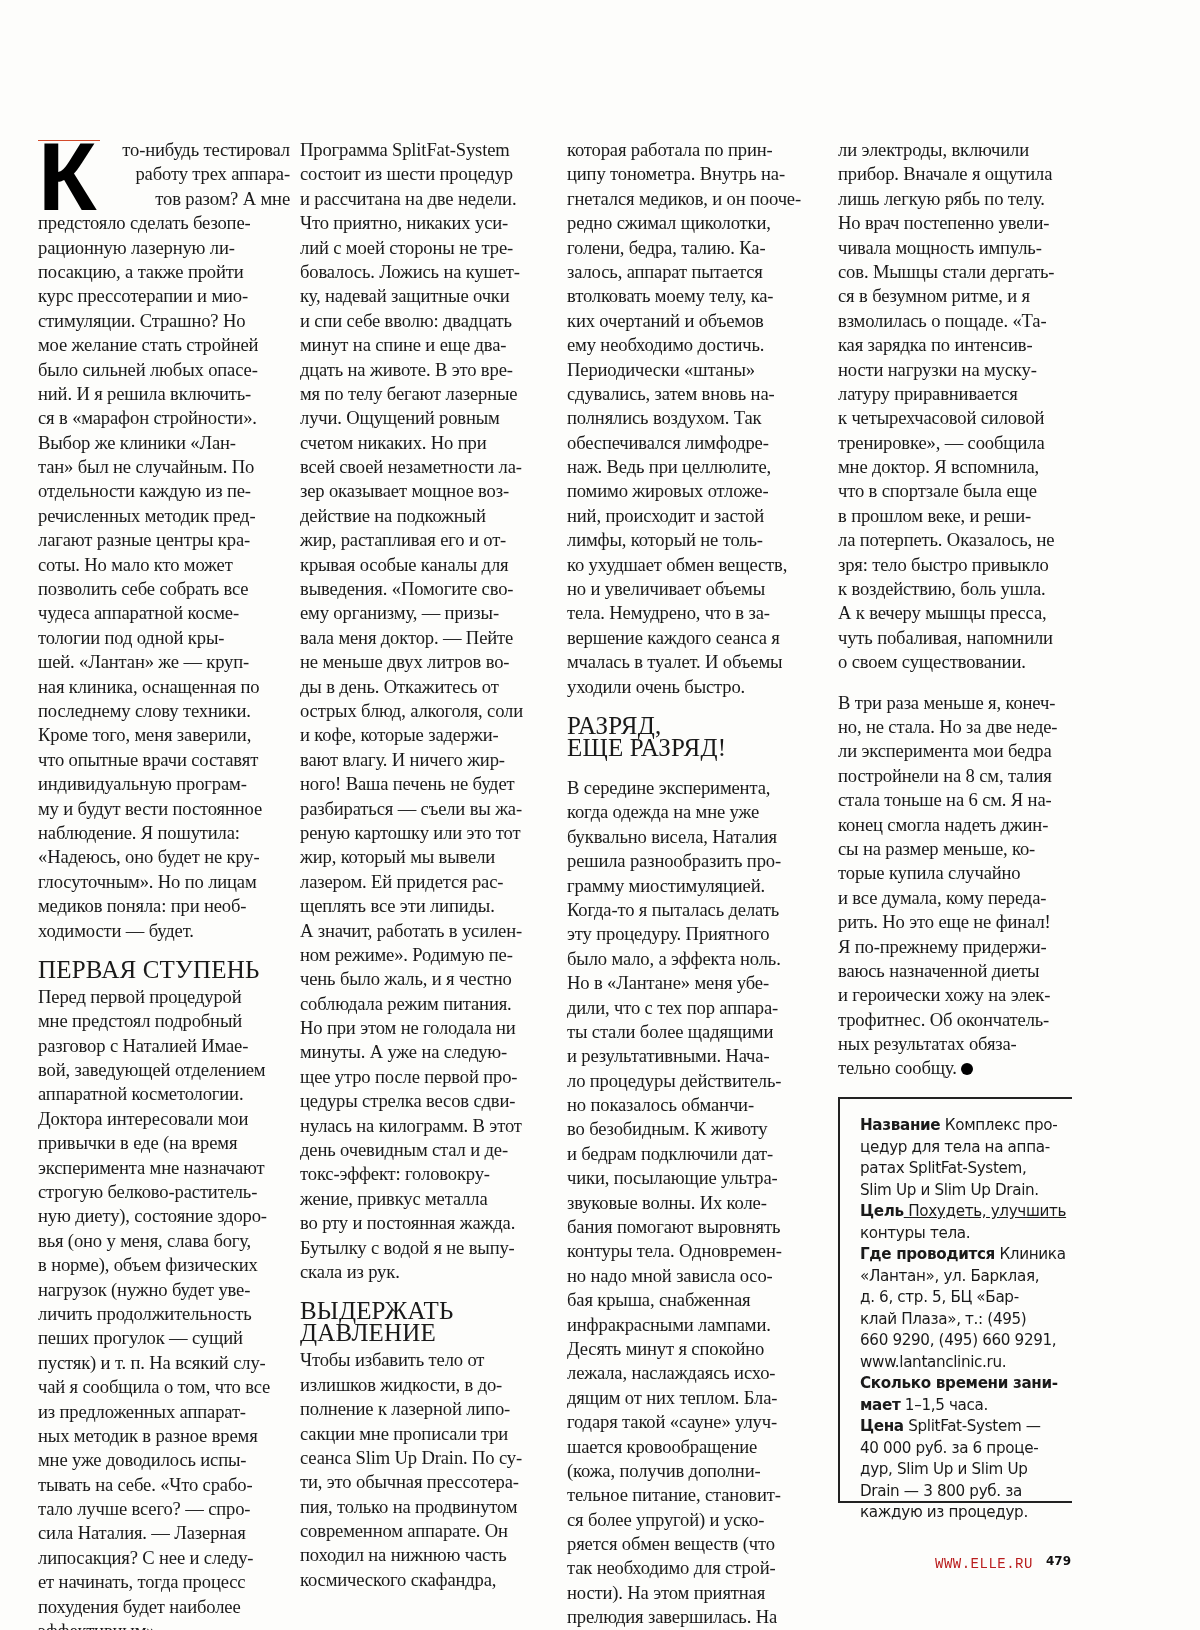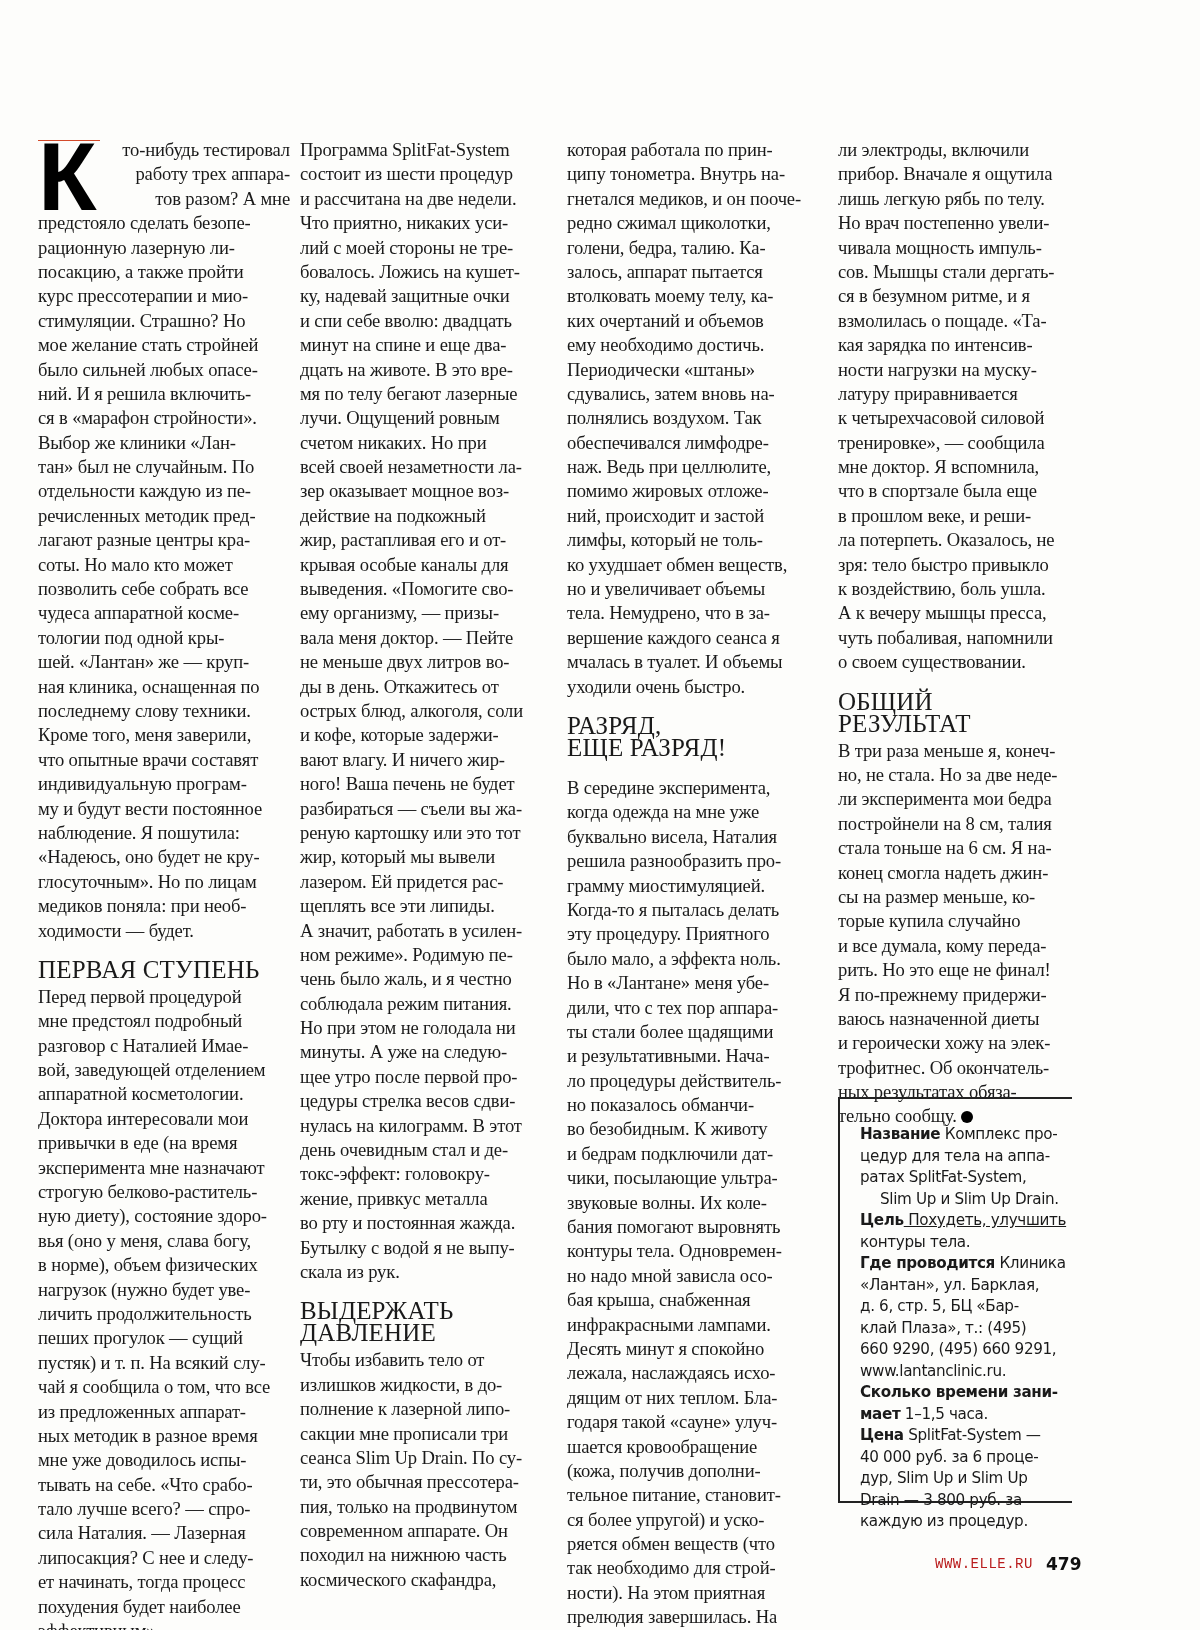--- a/index.html
+++ b/index.html
@@ -28,33 +28,33 @@
     font-weight: 700; font-size: 96px; line-height: 72px; color: #000;
     border-top: 1px solid #d34a2a; height: 70px; overflow: hidden; width: 62px;
   }
   .indent { padding-left: 68px; text-align: right; }
   .infobox {
     position: absolute; left: 838px; top: 1097px; width: 234px; height: 406px;
     border-left: 2px solid #222; border-top: 2px solid #222; border-bottom: 2px solid #222;
     padding: 0 0 0 18px; box-sizing: border-box;
     font-family: "DejaVu Sans", "Liberation Sans", sans-serif;
   }
-  .infobox .inner { position: absolute; left: 20px; top: 25px; }
+  .infobox .inner { position: absolute; left: 20px; top: 16px; }
   .iline {
     display: block; font-size: 15.2px; line-height: 21.5px; height: 21.5px; white-space: nowrap;
     letter-spacing: -0.35px;
   }
   .iline b { font-weight: 700; }
   .footer {
     position: absolute; top: 1556px; left: 935px; font-family: Liberation Mono, monospace;
     font-size: 14px; letter-spacing: 0.5px; color: #b91c1c;
   }
   .pagenum {
     position: absolute; top: 1554px; left: 1046px; font-family: "DejaVu Sans", "Liberation Sans", sans-serif;
-    font-size: 17px; font-weight: 700; color: #111;
+    font-size: 12px; font-weight: 700; color: #111;
   }
   .bullet { display: inline-block; width: 12px; height: 12px; background: #000; border-radius: 50%; margin-left: 4px; vertical-align: -1px; }
 </style>
 </head>
 <body>
 
 <div class="col col1">
     <div class="dropcap-wrap">
       <span class="dropcap">К</span>
       <span class="line indent">то-нибудь тестировал</span>
@@ -282,24 +282,20 @@
       <span class="line">что в спортзале была еще</span>
       <span class="line">в прошлом веке, и реши-</span>
       <span class="line">ла потерпеть. Оказалось, не</span>
       <span class="line">зря: тело быстро привыкло</span>
       <span class="line">к воздействию, боль ушла.</span>
       <span class="line">А к вечеру мышцы пресса,</span>
       <span class="line">чуть побаливая, напомнили</span>
       <span class="line">о своем существовании.</span>
     </div>
     <span class="gap"></span>
-    <div style="margin-bottom: 4px;">
-      <span class="head">Общий</span>
-      <span class="head">результат</span>
-    </div>
     <div>
       <span class="line">В три раза меньше я, конеч-</span>
       <span class="line">но, не стала. Но за две неде-</span>
       <span class="line">ли эксперимента мои бедра</span>
       <span class="line">постройнели на 8 см, талия</span>
       <span class="line">стала тоньше на 6 см. Я на-</span>
       <span class="line">конец смогла надеть джин-</span>
       <span class="line">сы на размер меньше, ко-</span>
       <span class="line">торые купила случайно</span>
       <span class="line">и все думала, кому переда-</span>
@@ -311,21 +307,21 @@
       <span class="line">ных результатах обяза-</span>
       <span class="line">тельно сообщу.<span class="bullet"></span></span>
     </div>
   </div>
 
 <div class="infobox">
   <div class="inner">
       <span class="iline"><b>Название</b><span style="white-space: pre;"> Комплекс про-</span></span>
       <span class="iline"><span style="white-space: pre;">цедур для тела на аппа-</span></span>
       <span class="iline"><span style="white-space: pre;">ратах SplitFat-System,</span></span>
-      <span class="iline"><span style="white-space: pre; margin-left: 20px;">Slim Up и Slim Up Drain.</span></span>
+      <span class="iline"><span style="white-space: pre;">Slim Up и Slim Up Drain.</span></span>
       <span class="iline"><b>Цель</b><span style="white-space: pre; text-decoration: underline;"> Похудеть, улучшить</span></span>
       <span class="iline"><span style="white-space: pre;">контуры тела.</span></span>
       <span class="iline"><b>Где проводится</b><span style="white-space: pre;"> Клиника</span></span>
       <span class="iline"><span style="white-space: pre;">«Лантан», ул. Барклая,</span></span>
       <span class="iline"><span style="white-space: pre;">д. 6, стр. 5, БЦ «Бар-</span></span>
       <span class="iline"><span style="white-space: pre;">клай Плаза», т.: (495)</span></span>
       <span class="iline"><span style="white-space: pre;">660 9290, (495) 660 9291,</span></span>
       <span class="iline"><span style="white-space: pre;">www.lantanclinic.ru.</span></span>
       <span class="iline"><b>Сколько времени зани-</b></span>
       <span class="iline"><b>мает</b><span style="white-space: pre;"> 1–1,5 часа.</span></span>

